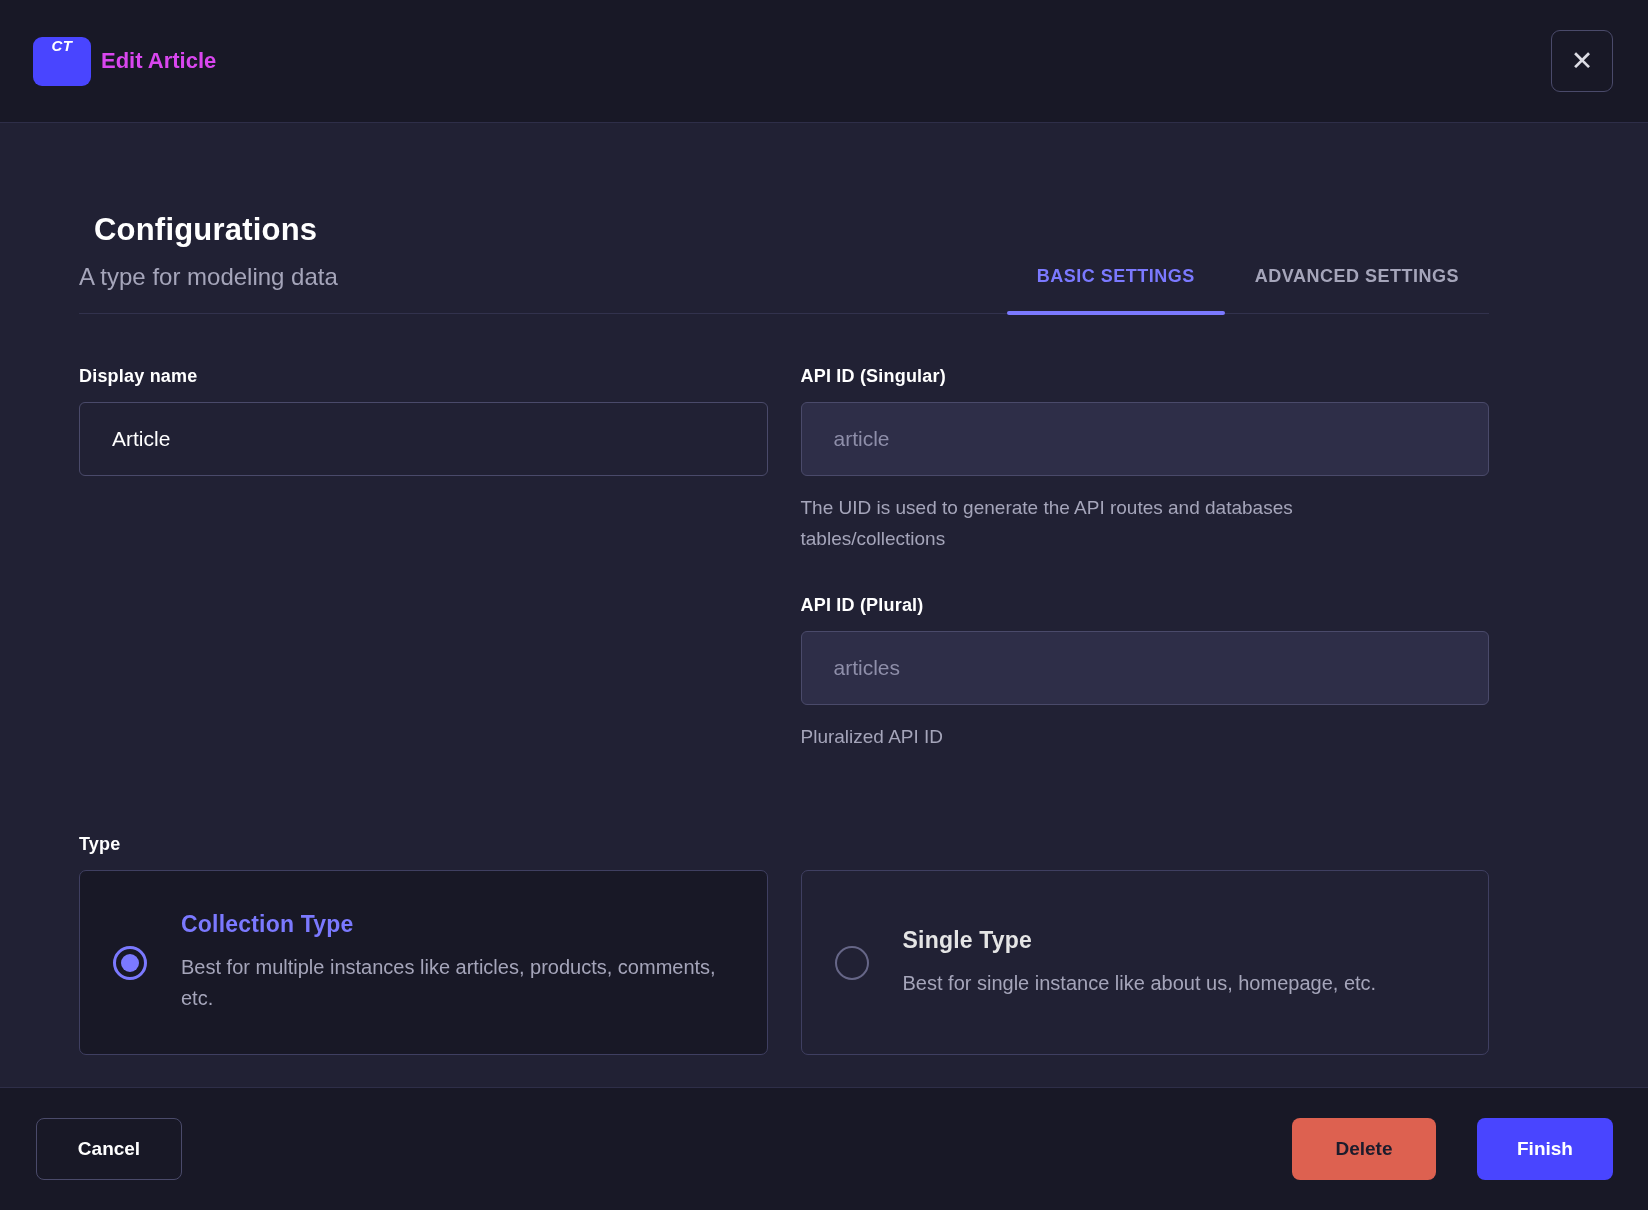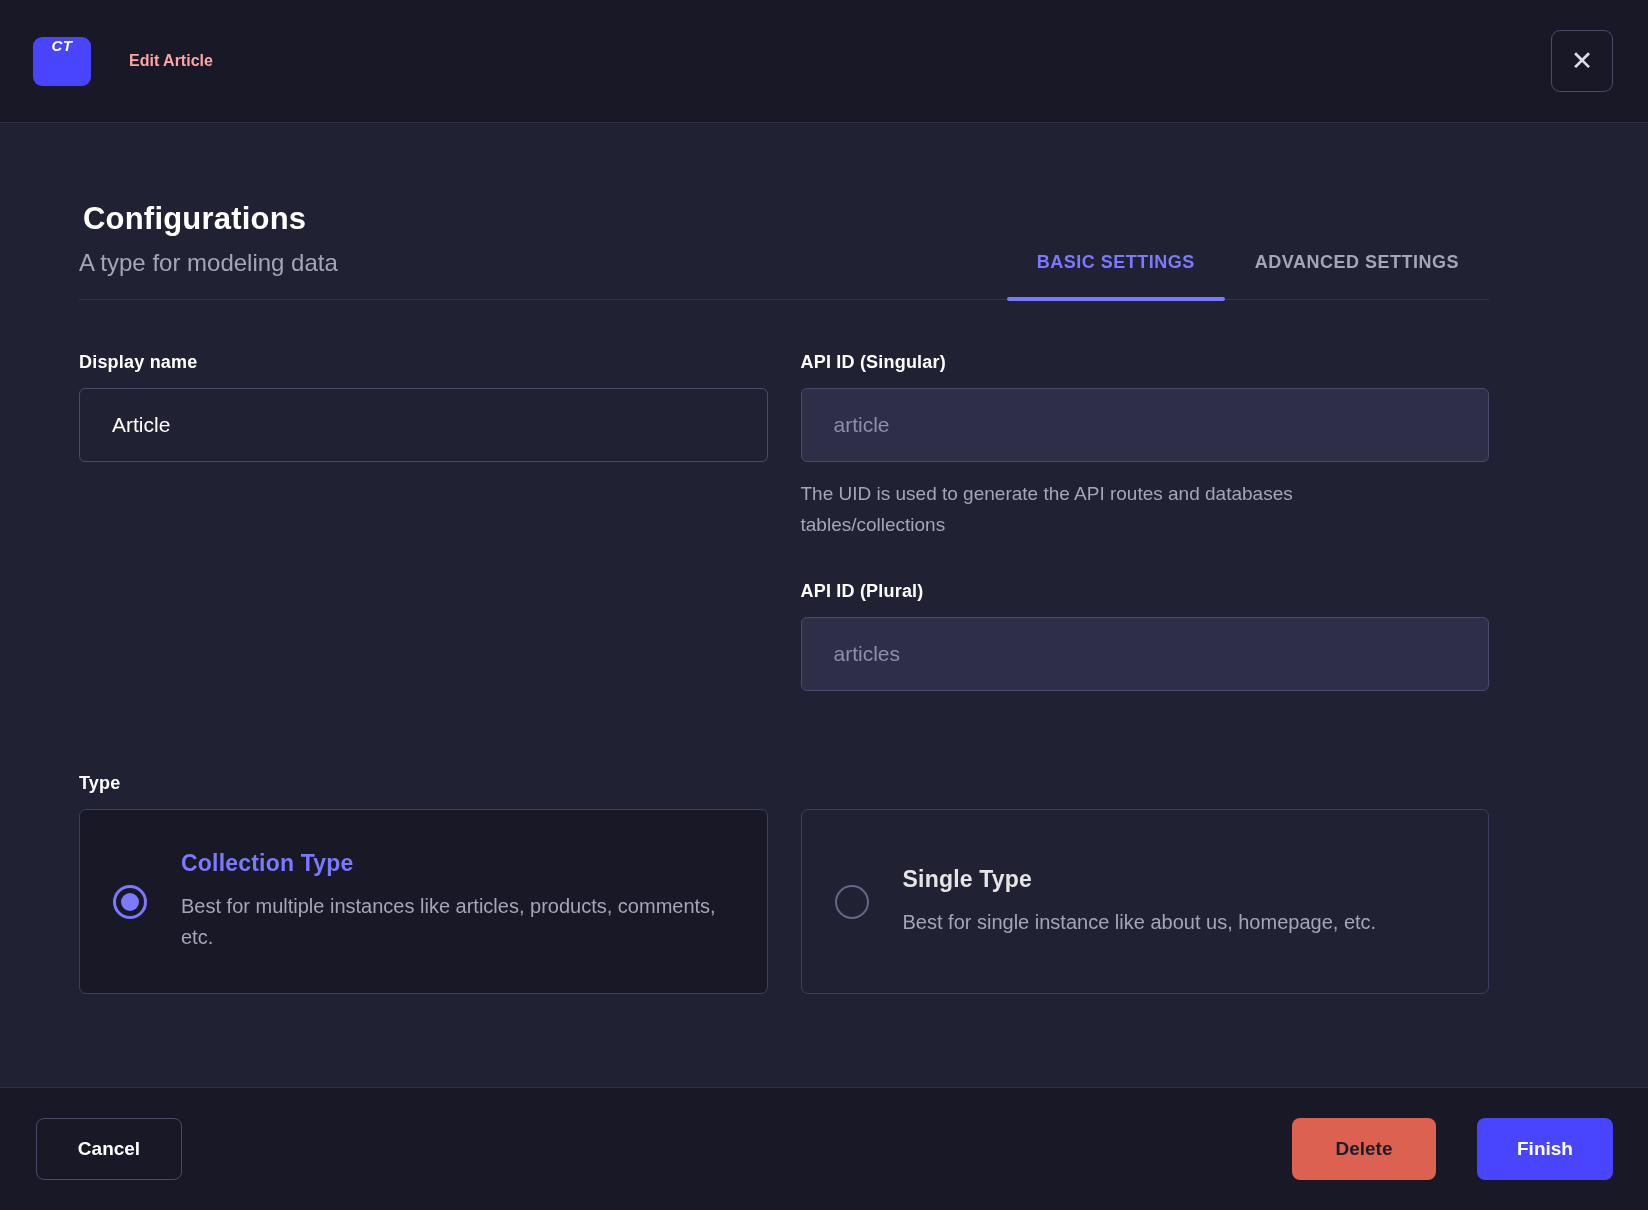--- a/index.html
+++ b/index.html
@@ -30,38 +30,38 @@
     display:flex;align-items:center;
     padding:0 35px 0 33px;
   }
   .ct-badge{
     width:58px;height:49px;
     background:var(--accent);
     border-radius:9px;
     display:flex;justify-content:center;
     color:#fff;font-weight:700;font-style:italic;font-size:15px;letter-spacing:.5px;
   }
-  .header-title{margin-left:38px;font-size:16px;font-weight:700;color:#fca5a5;}
+  .header-title{margin-left:10px;font-size:22px;font-weight:700;color:#d946ef;}
   .close-btn{
     margin-left:auto;width:62px;height:62px;
     background:transparent;border:1px solid var(--border);border-radius:9px;
     display:flex;align-items:center;justify-content:center;
     color:#dcdce4;font-size:27px;line-height:1;cursor:pointer;
   }
 
   
   .modal-body{
     flex:1 1 auto;
     padding:74px 159px 0 79px;
   }
   .section-head{
     display:flex;justify-content:space-between;align-items:flex-end;
     border-bottom:1px solid #32324d;
   }
-  .head-text h1{margin:4px;font-size:31px;font-weight:700;color:#fff;letter-spacing:.2px;}
+  .head-text h1{margin:15px;font-size:31px;font-weight:700;color:#fff;letter-spacing:.2px;}
   .head-text p{margin:12px 0 22px;font-size:24px;color:var(--text_muted);}
   .tabs{display:flex;}
   .tab{
     position:relative;
     padding:0 30px 26px;
     font-size:18px;font-weight:700;letter-spacing:.5px;
     color:var(--text_muted);cursor:pointer;white-space:nowrap;
   }
   .tab.active{color:var(--accent_light);}
   .tab.active::after{
@@ -180,20 +180,21 @@
 
     <div class="field-group g-singular">
       <label class="field-label">API ID (Singular)</label>
       <input class="text-input generated" type="text" placeholder="article" style="">
       <div class="hint">The UID is used to generate the API routes and databases tables/collections</div>
     </div>
 
     <div class="field-group g-plural">
       <label class="field-label">API ID (Plural)</label>
       <input class="text-input generated" type="text" placeholder="articles" style="">
+      <div class="hint">Pluralized API ID</div>
     </div>
 
   </div>
 
   <div class="type-section">
     <label class="field-label">Type</label>
     <div class="type-grid">
 
       <div class="type-card selected">
         <span class="radio on"></span>

